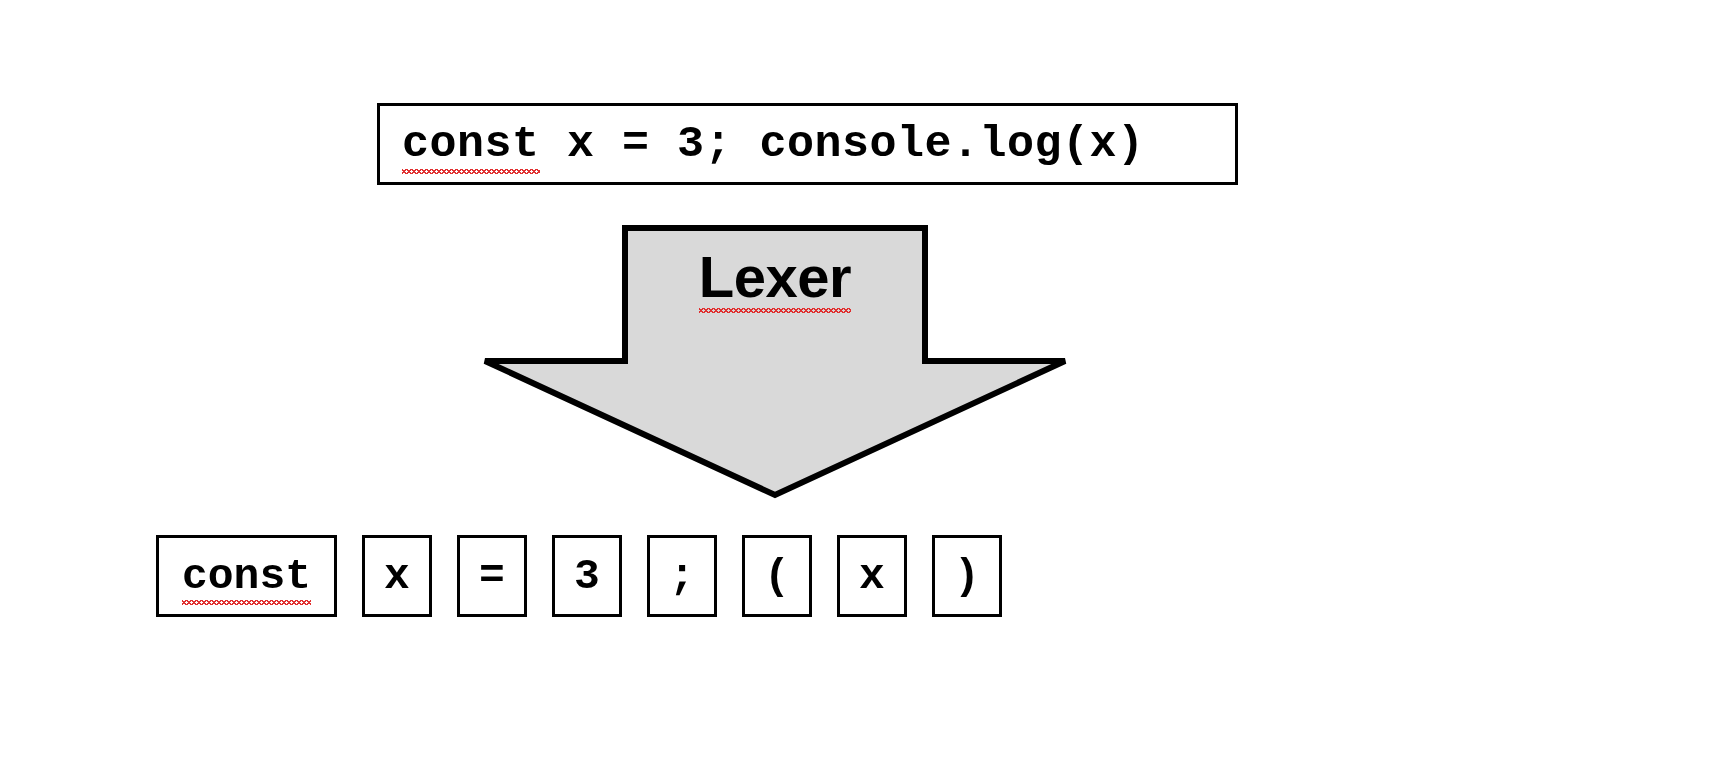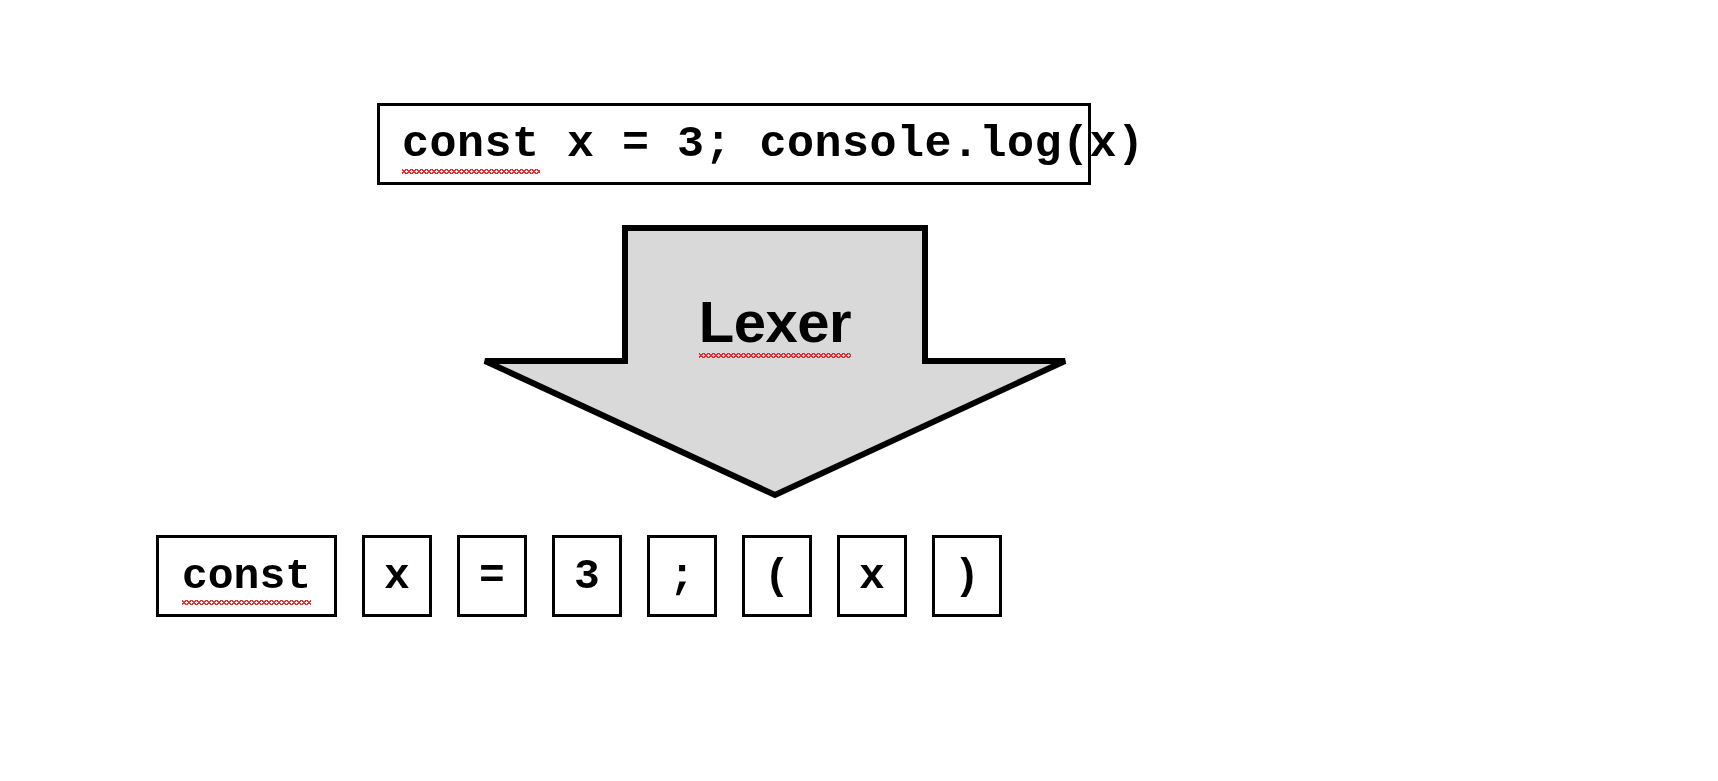--- a/index.html
+++ b/index.html
@@ -21,21 +21,21 @@
     width: 1718px;
     height: 781px;
     background: #ffffff;
   }
 
   
   .source-box {
     position: absolute;
     left: 377px;
     top: 103px;
-    width: 714px;
+    width: 861px;
     height: 82px;
     box-sizing: border-box;
     border: 3px solid #000000;
     background: #ffffff;
     display: flex;
     align-items: center;
     justify-content: flex-start;
     padding-left: 22px;
   }
   .source-text {
@@ -86,21 +86,21 @@
     left: 0;
     top: 0;
     width: 630px;
     height: 285px;
     display: flex;
     align-items: flex-start;
     justify-content: center;
     pointer-events: none;
   }
   .arrow-label {
-    margin-top: 75px;
+    margin-top: 30px;
     font-family: "Liberation Sans", "DejaVu Sans", sans-serif;
     font-size: 58px;
     font-weight: 700;
     color: #000000;
     letter-spacing: -0.5px;
     line-height: 1;
   }
 
   
   .token-row {

